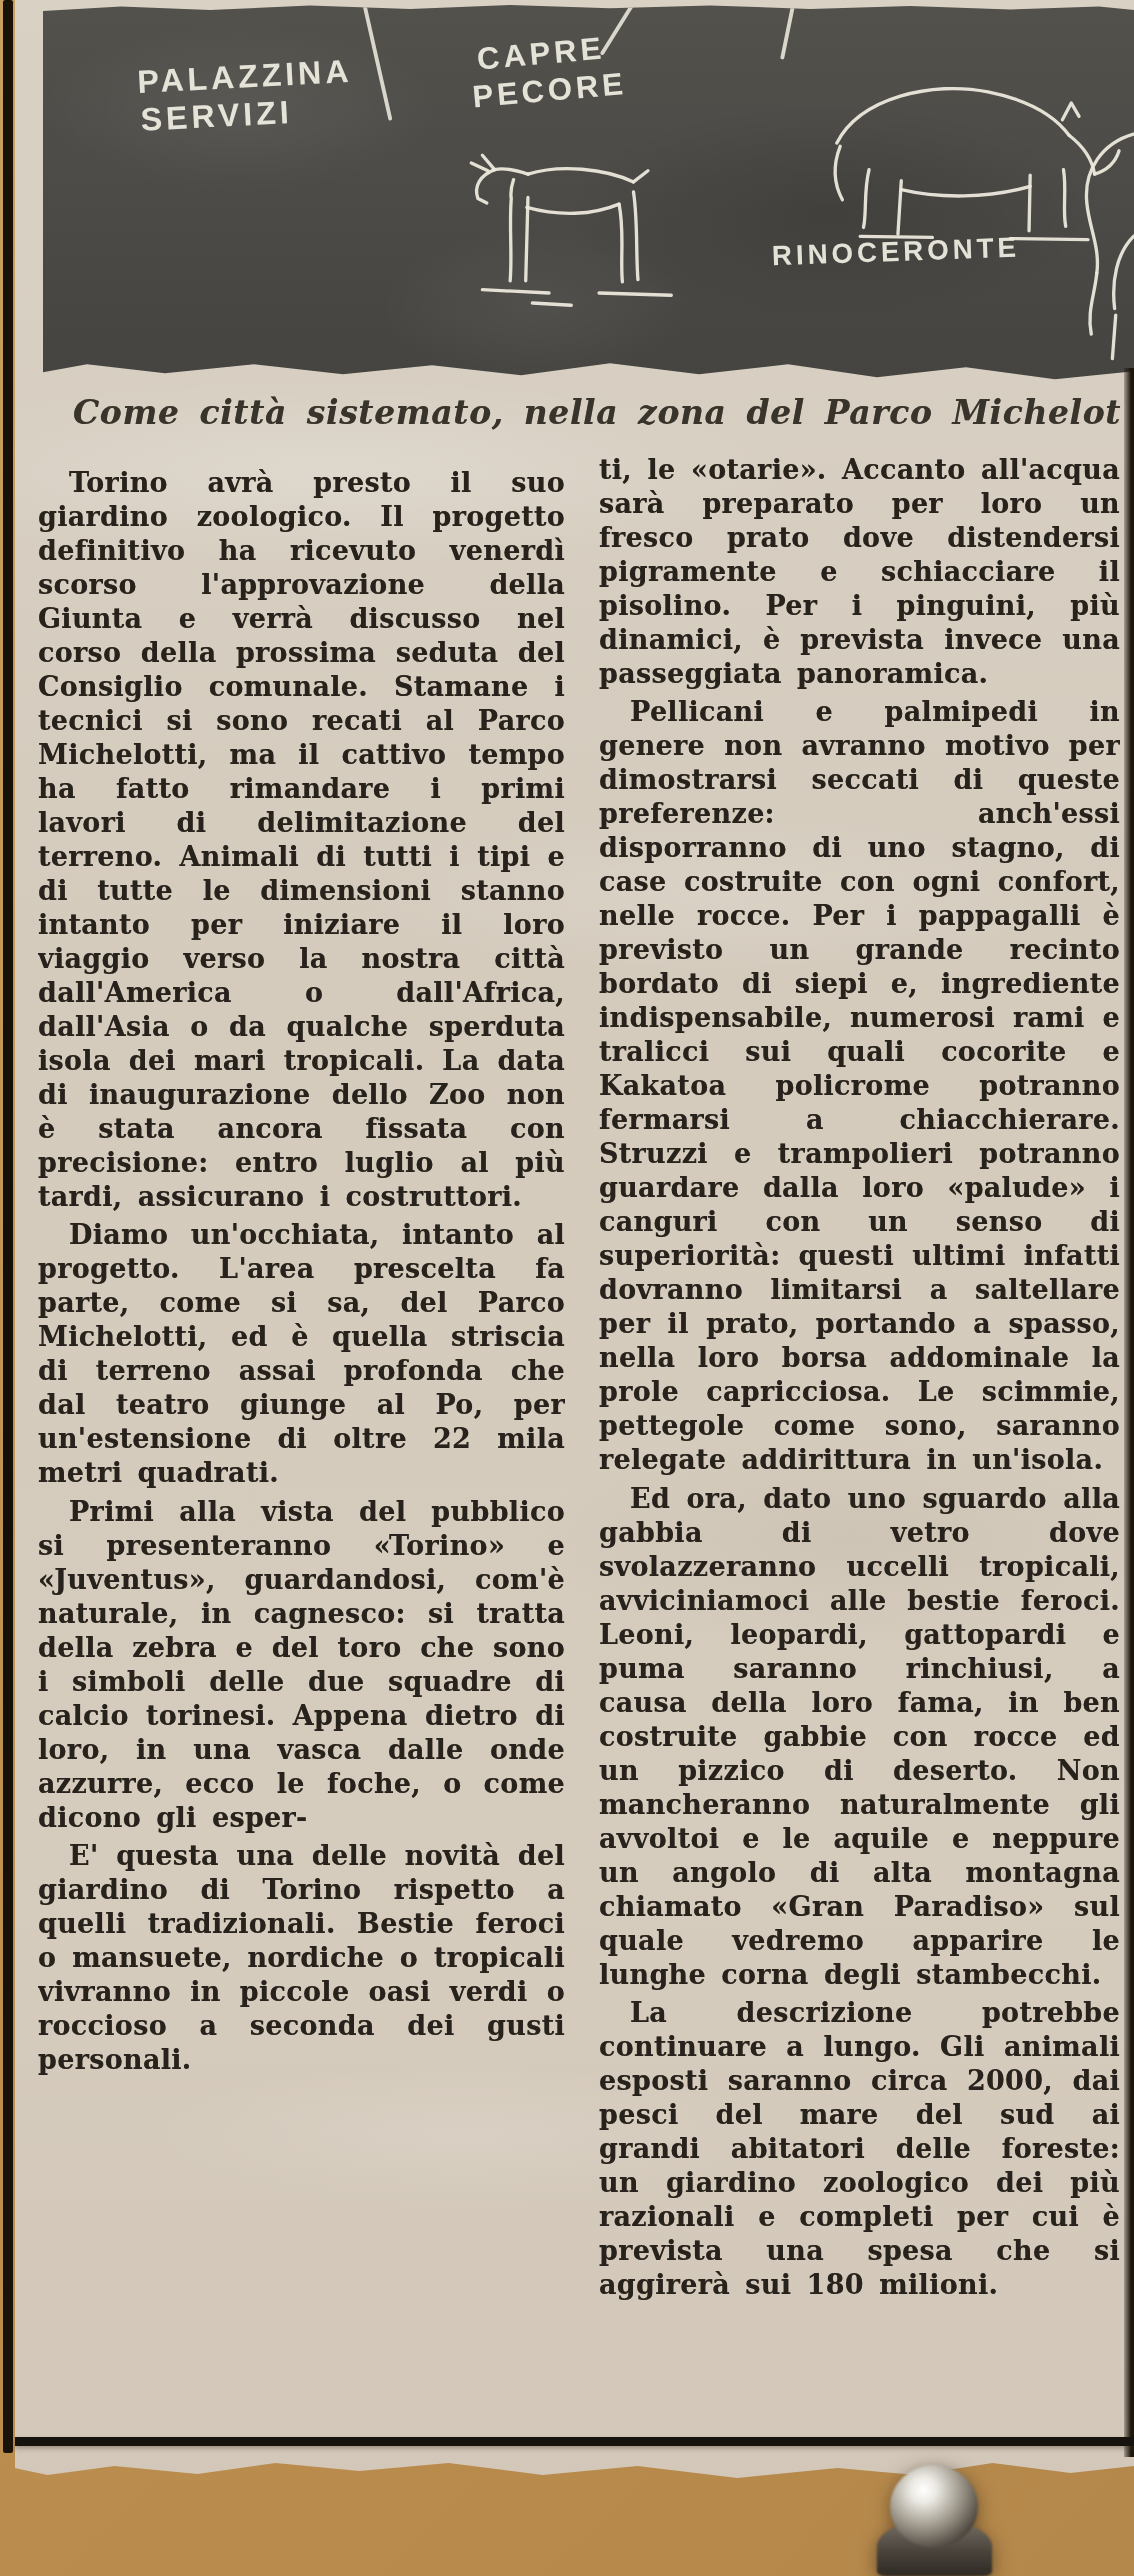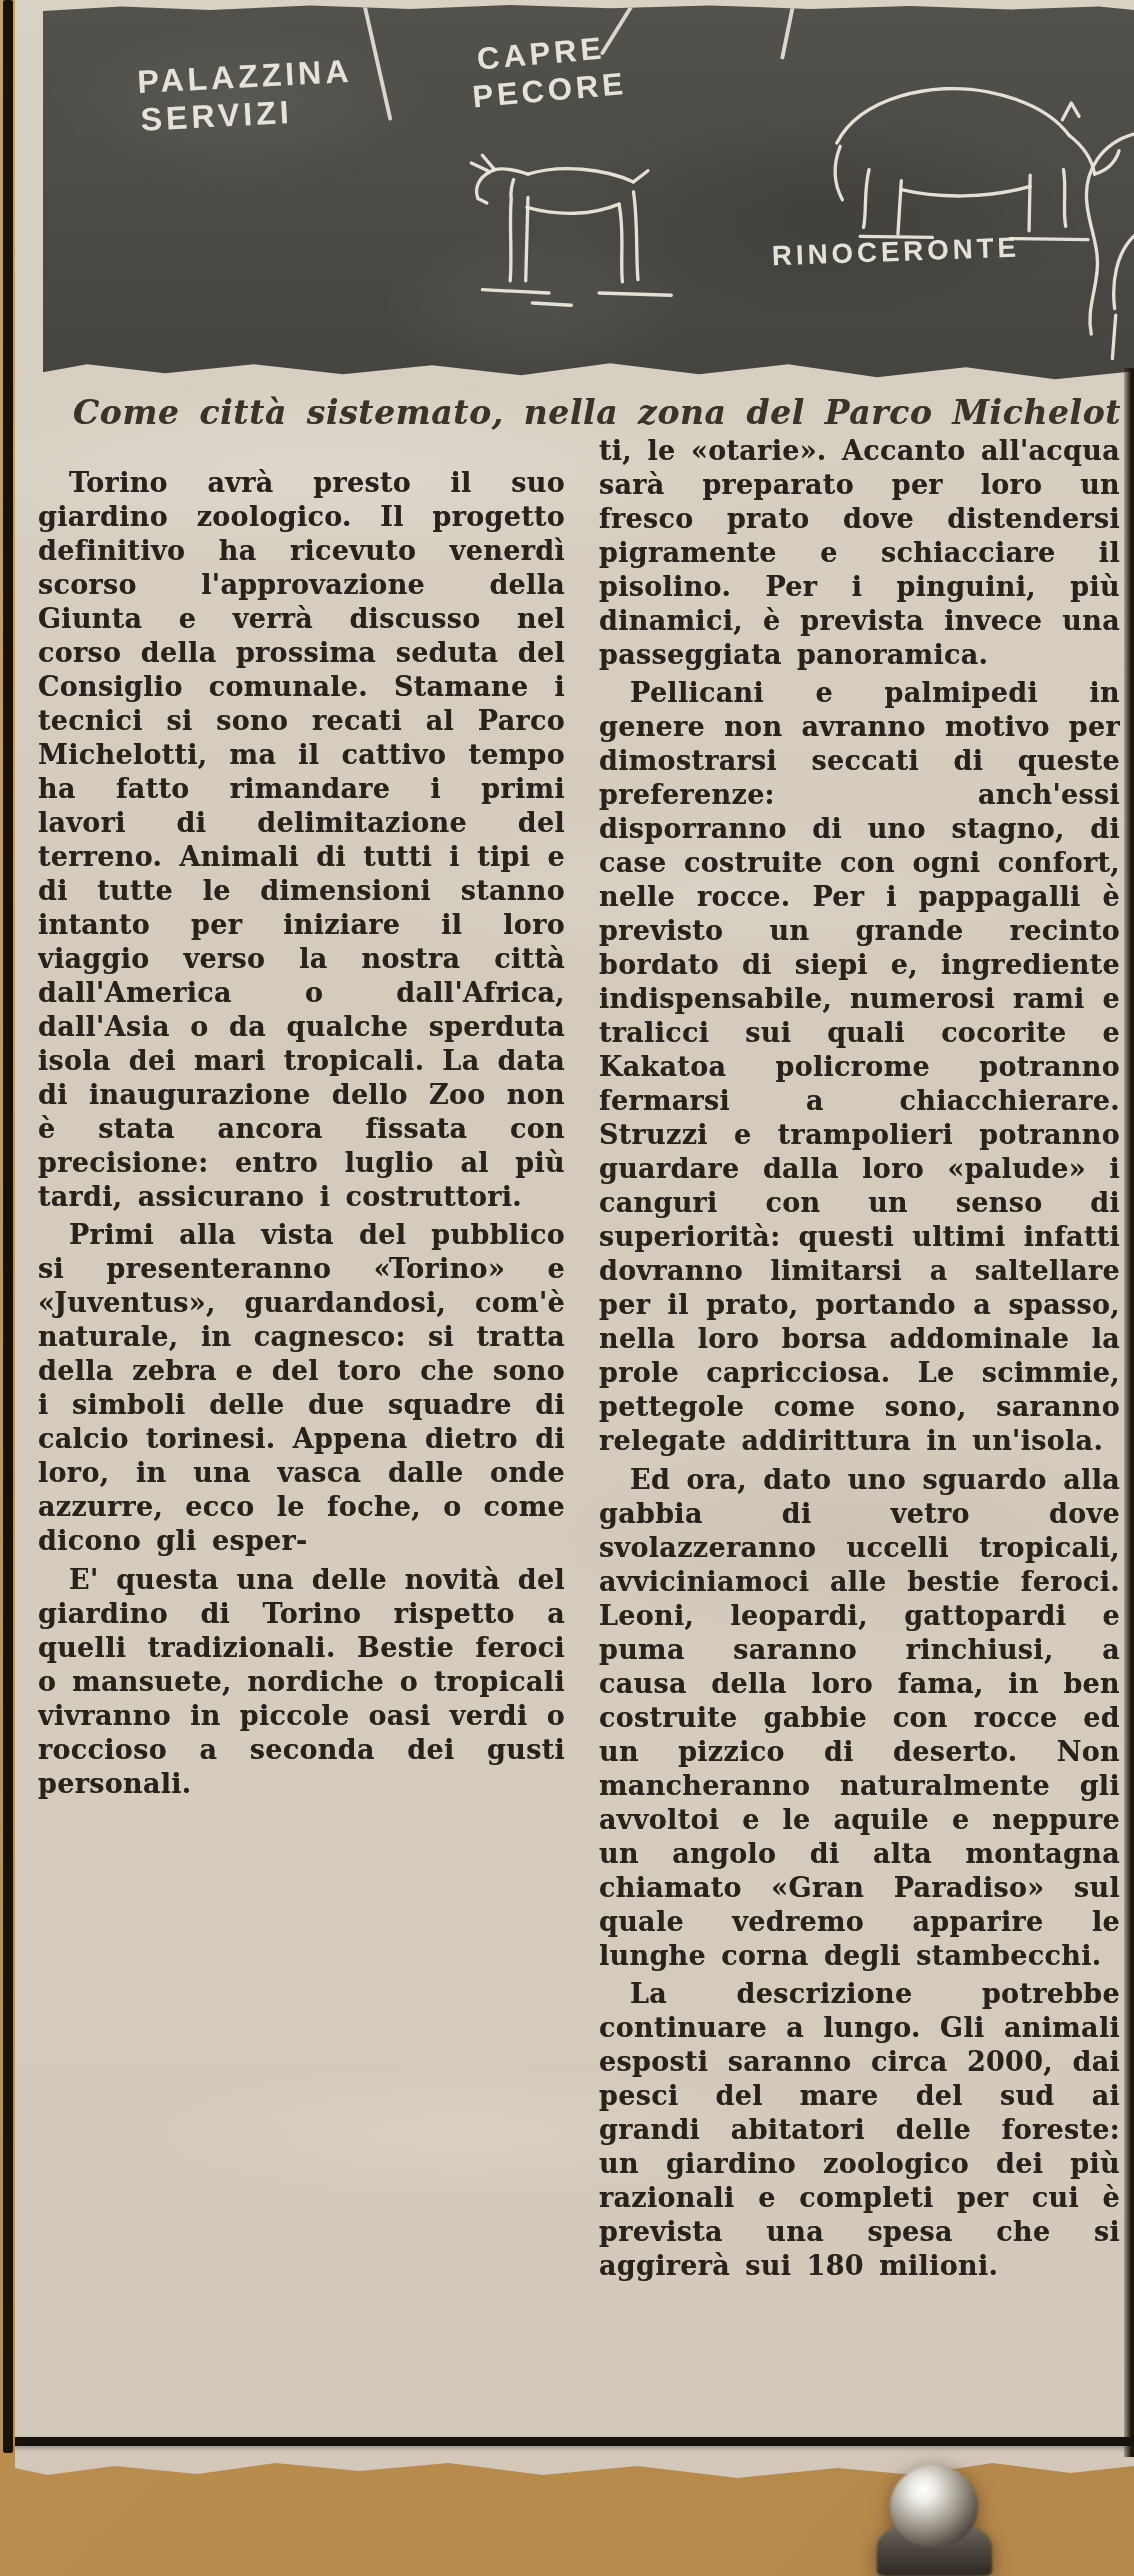--- a/index.html
+++ b/index.html
@@ -74,21 +74,21 @@
   .col {
     position: absolute; width: 527px;
     color: #27221b; font-size: 27px; line-height: 34px;
     font-weight: 700; text-align: justify;
     letter-spacing: 0.3px; word-spacing: 5.6px;
     text-shadow: 0 0 0.6px rgba(39,34,27,.45);
   }
   .col p { margin: 0 0 4.4px 0; text-indent: 31px; }
   .col p.cont { text-indent: 0; }
   .col-left  { left: 38px;  top: 466px; height: 1972px; overflow: hidden; }
-  .col-right { left: 599px; top: 434px; height: 2005px; overflow: hidden; width: 521px; }
+  .col-right { left: 599px; top: 453px; height: 2005px; overflow: hidden; width: 521px; }
 
   
   .edge-right {
     position: absolute; left: 1124px; top: 368px; width: 10px; height: 2089px;
     background: linear-gradient(to right, rgba(28,21,13,.25), #1d160d 70%);
   }
 
   
   .bottom-rule {
     position: absolute; left: 14.5px; top: 2437px; width: 1120px; height: 9px;
@@ -169,20 +169,21 @@
       <path class="lineart" d="M 1962 420 c -30 30 -40 80 -34 130"></path>
       <path class="lineart" d="M 1930 562 l -6 78"></path>
     </g>
   </svg>
 </div>
 
 <div class="headline">Come città sistemato, nella zona del Parco Michelot</div>
 
 <div class="col col-left">
     <p>Torino avrà presto il suo giardino zoologico. Il progetto definitivo ha ricevuto venerdì scorso l'approvazione della Giunta e verrà discusso nel corso della prossima seduta del Consiglio comunale. Stamane i tecnici si sono recati al Parco Michelotti, ma il cattivo tempo ha fatto rimandare i primi lavori di delimitazione del terreno. Animali di tutti i tipi e di tutte le dimensioni stanno intanto per iniziare il loro viaggio verso la nostra città dall'America o dall'Africa, dall'Asia o da qualche sperduta isola dei mari tropicali. La data di inaugurazione dello Zoo non è stata ancora fissata con precisione: entro luglio al più tardi, assicurano i costruttori.</p>
+    <p>Diamo un'occhiata, intanto al progetto. L'area prescelta fa parte, come si sa, del Parco Michelotti, ed è quella striscia di terreno assai profonda che dal teatro giunge al Po, per un'estensione di oltre 22 mila metri quadrati.</p>
     <p>Primi alla vista del pubblico si presenteranno «Torino» e «Juventus», guardandosi, com'è naturale, in cagnesco: si tratta della zebra e del toro che sono i simboli delle due squadre di calcio torinesi. Appena dietro di loro, in una vasca dalle onde azzurre, ecco le foche, o come dicono gli esper-</p>
     <p>E' questa una delle novità del giardino di Torino rispetto a quelli tradizionali. Bestie feroci o mansuete, nordiche o tropicali vivranno in piccole oasi verdi o roccioso a seconda dei gusti personali.</p>
   </div>
 
 <div class="col col-right">
     <p class="cont">ti, le «otarie». Accanto all'acqua sarà preparato per loro un fresco prato dove distendersi pigramente e schiacciare il pisolino. Per i pinguini, più dinamici, è prevista invece una passeggiata panoramica.</p>
     <p>Pellicani e palmipedi in genere non avranno motivo per dimostrarsi seccati di queste preferenze: anch'essi disporranno di uno stagno, di case costruite con ogni confort, nelle rocce. Per i pappagalli è previsto un grande recinto bordato di siepi e, ingrediente indispensabile, numerosi rami e tralicci sui quali cocorite e Kakatoa policrome potranno fermarsi a chiacchierare. Struzzi e trampolieri potranno guardare dalla loro «palude» i canguri con un senso di superiorità: questi ultimi infatti dovranno limitarsi a saltellare per il prato, portando a spasso, nella loro borsa addominale la prole capricciosa. Le scimmie, pettegole come sono, saranno relegate addirittura in un'isola.</p>
     <p>Ed ora, dato uno sguardo alla gabbia di vetro dove svolazzeranno uccelli tropicali, avviciniamoci alle bestie feroci. Leoni, leopardi, gattopardi e puma saranno rinchiusi, a causa della loro fama, in ben costruite gabbie con rocce ed un pizzico di deserto. Non mancheranno naturalmente gli avvoltoi e le aquile e neppure un angolo di alta montagna chiamato «Gran Paradiso» sul quale vedremo apparire le lunghe corna degli stambecchi.</p>
     <p>La descrizione potrebbe continuare a lungo. Gli animali esposti saranno circa 2000, dai pesci del mare del sud ai grandi abitatori delle foreste: un giardino zoologico dei più razionali e completi per cui è prevista una spesa che si aggirerà sui 180 milioni.</p>
   </div>

